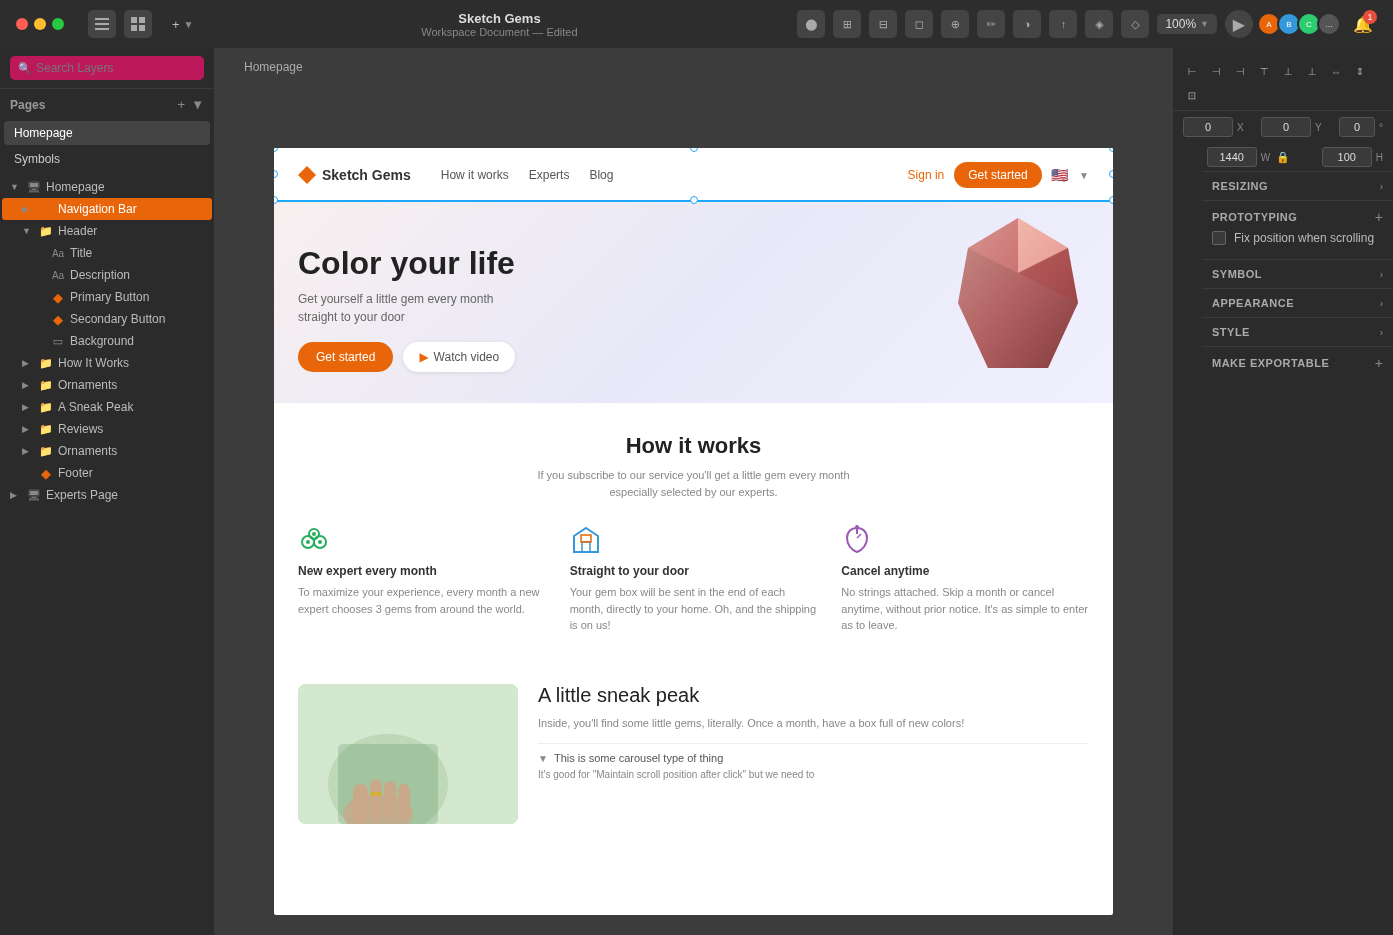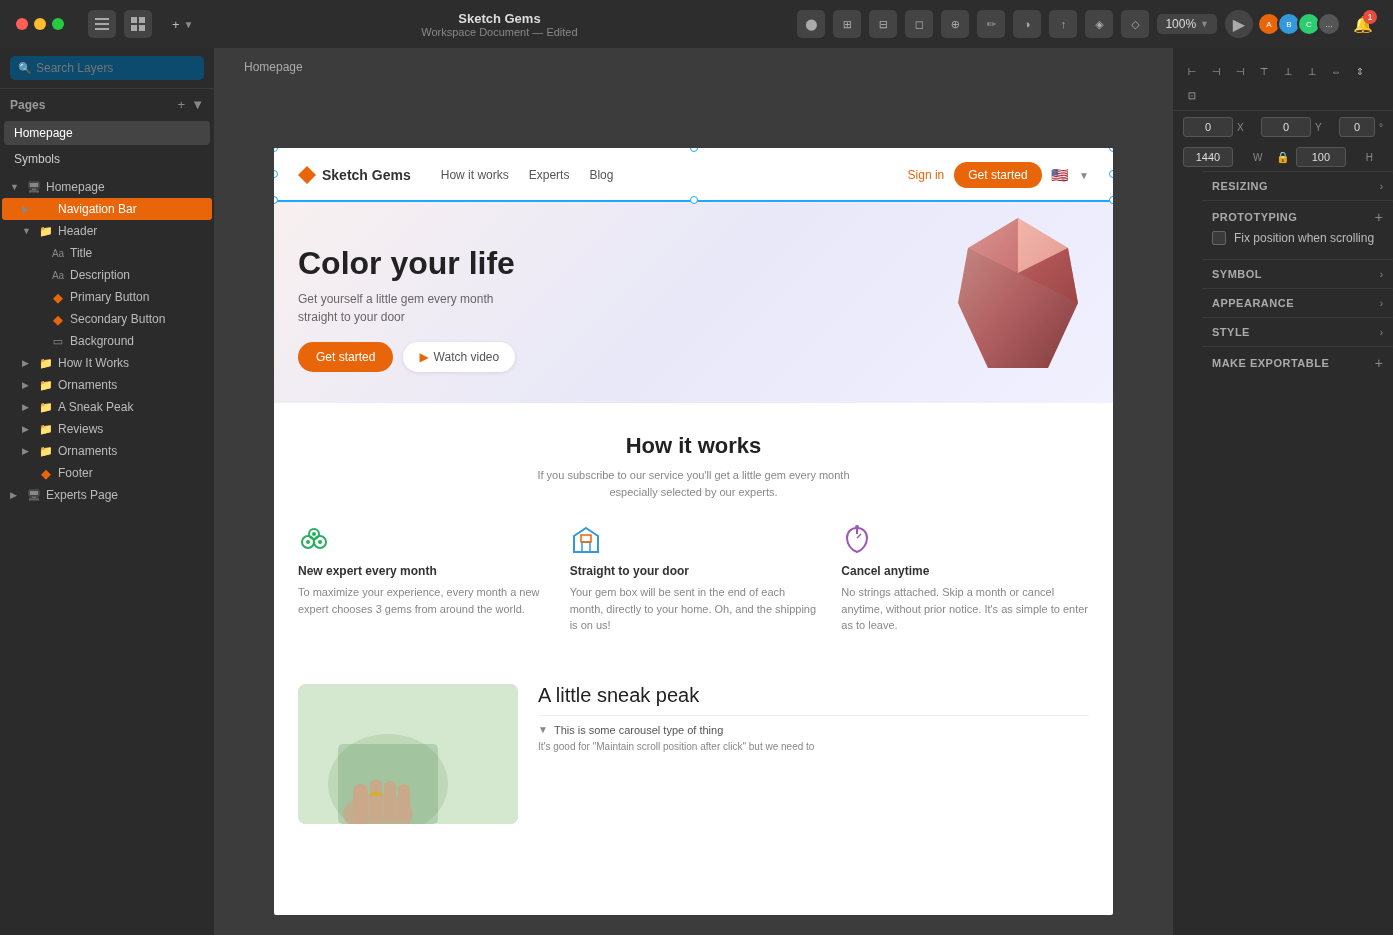--- a/index.html
+++ b/index.html
@@ -50,21 +50,21 @@
       flex-direction: column;
       flex-shrink: 0;
       overflow: hidden;
     }
     .search-bar {
       padding: 8px 10px;
       border-bottom: 1px solid #3a3a3a;
     }
     .search-input {
       width: 100%;
-      background: #0c4a6e;
+      background: #be185d;
       border: none;
       border-radius: 5px;
       padding: 5px 10px 5px 26px;
       color: #ddd;
       font-size: 12px;
       outline: none;
     }
     .search-wrap { position: relative; }
     .search-icon { position: absolute; left: 8px; top: 50%; transform: translateY(-50%); color: #888; font-size: 11px; }
     .pages-header {
@@ -261,21 +261,21 @@
       text-align: center;
     }
     .coord-label { color: #888; font-size: 10px; }
     .coord-deg { color: #888; font-size: 10px; }
     .size-row {
       display: flex;
       align-items: center;
       gap: 6px;
       padding: 4px 10px;
     }
-    .size-field { display: flex; align-items: center; gap: 20px; flex: 1; }
+    .size-field { display: flex; align-items: center; gap: 4px; flex: 1; justify-content: flex-end; }
     .size-input { background: #3a3a3a; border: 1px solid #555; border-radius: 3px; color: #ddd; font-size: 11px; padding: 3px 5px; width: 50px; outline: none; text-align: center; }
     .lock-icon { color: #888; font-size: 11px; }
     .rpanel-section {
       border-top: 1px solid #3a3a3a;
       padding: 8px 10px;
       margin-left: 29px;
     }
     .rpanel-section-header {
       display: flex;
       align-items: center;
@@ -598,20 +598,21 @@
               <rect x="55" y="100" width="15" height="40" rx="7" fill="#c9a98a"></rect>
               <rect x="72" y="95" width="12" height="42" rx="6" fill="#c9a98a"></rect>
               <rect x="86" y="97" width="12" height="40" rx="6" fill="#c9a98a"></rect>
               <rect x="100" y="100" width="12" height="36" rx="6" fill="#c9a98a"></rect>
 
               <rect x="72" y="108" width="12" height="4" rx="2" fill="#d4af37"></rect>
             </svg>
           </div>
           <div class="sneak-content">
             <div class="sneak-title">A little sneak peak</div>
+            <div class="sneak-desc">Inside, you'll find some little gems, literally. Once a month, have a box full of new colors!</div>
             <div class="carousel-item">
               <div class="carousel-header">
                 <span class="carousel-chevron">▼</span>
                 <span>This is some carousel type of thing</span>
               </div>
               <div class="carousel-desc">It's good for "Maintain scroll position after click" but we need to</div>
             </div>
           </div>
         </div>
       </div>

